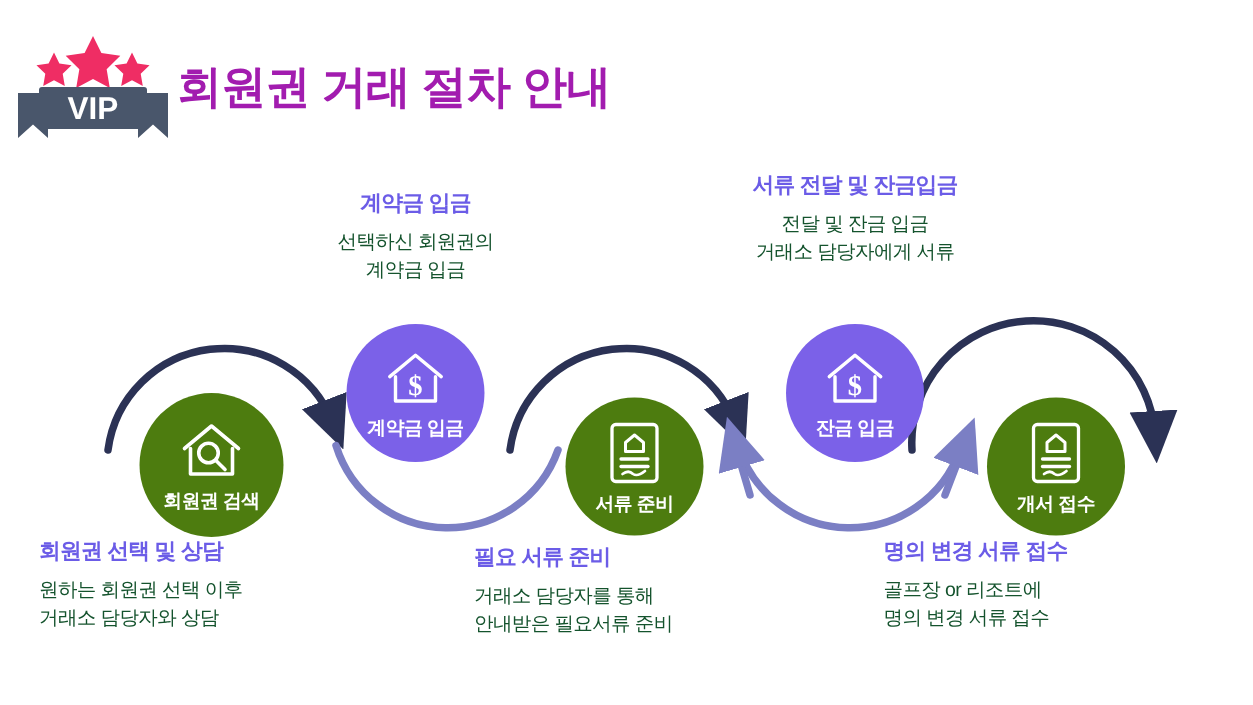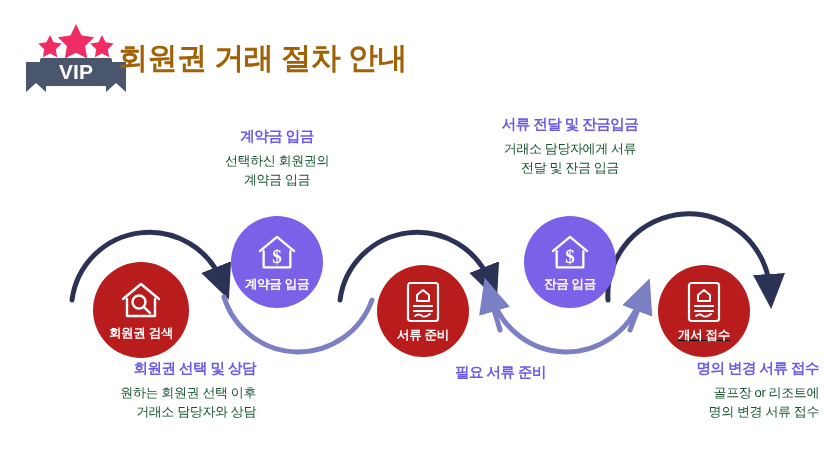--- a/index.html
+++ b/index.html
@@ -21,32 +21,32 @@
   
   #header {
     position: absolute;
     left: 0;
     top: 0;
     width: 835px;
     height: 110px;
   }
   #vip-logo {
     position: absolute;
-    left: 24px;
+    left: 10px;
     top: 22px;
     width: 104px;
     height: 74px;
   }
   #page-title {
     position: absolute;
     left: 118px;
     top: 38px;
     font-size: 30px;
     font-weight: bold;
-    color: #a16207;
+    color: #a21caf;
     letter-spacing: -0.5px;
     white-space: nowrap;
   }
 
   
   #arcs {
     position: absolute;
     left: 0;
     top: 0;
     width: 835px;
@@ -61,21 +61,21 @@
 
   .circle {
     position: absolute;
     border-radius: 50%;
     display: flex;
     flex-direction: column;
     align-items: center;
     justify-content: center;
     box-sizing: border-box;
   }
-  .circle-dark  { background: #b91c1c; }
+  .circle-dark  { background: #4d7c0f; }
   .circle-light { background: #7b61e8; }
 
   .circle-icon {
     display: block;
     margin-bottom: 1px;
   }
   .circle-label {
     color: #ffffff;
     font-size: 12.5px;
     font-weight: bold;
@@ -96,21 +96,21 @@
     margin-top: 7px;
     font-size: 13px;
     color: #14532d;
     letter-spacing: -0.4px;
     line-height: 1.45;
   }
   .cap-body div { white-space: nowrap; }
 
   
   .cap-above { position: absolute; width: 230px; text-align: center; }
-  .cap-below { position: absolute; width: 230px; text-align: right; }
+  .cap-below { position: absolute; width: 230px; text-align: left; }
 </style>
 </head>
 <body>
 
 <div id="page">
 
   <div id="header">
 
     <div id="vip-logo">
       <svg width="104" height="74" viewBox="0 0 104 74" xmlns="http://www.w3.org/2000/svg">
@@ -211,46 +211,50 @@
           <line x1="10" y1="26" x2="28" y2="26" stroke="#fff" stroke-width="2.2" stroke-linecap="round"></line>
           <line x1="10" y1="31" x2="28" y2="31" stroke="#fff" stroke-width="2.2" stroke-linecap="round"></line>
           <path d="M11,36 q4,-3 7,0 q3,2 8,-2" fill="none" stroke="#fff" stroke-width="1.8" stroke-linecap="round"></path>
         </svg>
       </span>
       <span class="circle-label">서류 준비</span>
     </div>
 
     <div class="cap-below" style="left:316px; top:364px;">
       <div class="cap-heading">필요 서류 준비</div>
+      <div class="cap-body">
+        <div>거래소 담당자를 통해</div>
+        <div>안내받은 필요서류 준비</div>
+      </div>
     </div>
   </div>
 
   <div class="step">
     <div class="cap-above" style="left:455px; top:116px;">
       <div class="cap-heading">서류 전달 및 잔금입금</div>
       <div class="cap-body">
+        <div>전달 및 잔금 입금</div>
         <div>거래소 담당자에게 서류</div>
-        <div>전달 및 잔금 입금</div>
       </div>
     </div>
 
     <div class="circle circle-light" style="left:524px; top:216px; width:92px; height:92px;">
       <span class="circle-icon">
         <svg width="42" height="40" viewBox="0 0 44 42" xmlns="http://www.w3.org/2000/svg">
           <path d="M4,19 L22,4 L40,19" fill="none" stroke="#fff" stroke-width="2.4" stroke-linecap="round" stroke-linejoin="round"></path>
           <path d="M8,19 L8,36 L36,36 L36,19" fill="none" stroke="#fff" stroke-width="2.4" stroke-linecap="round" stroke-linejoin="round"></path>
           <text x="22" y="32" font-family="Liberation Serif, serif" font-size="20" font-weight="bold" fill="#fff" text-anchor="middle">$</text>
         </svg>
       </span>
       <span class="circle-label">잔금 입금</span>
     </div>
   </div>
 
   <div class="step">
-    <div class="circle circle-dark" style="left:658px; top:265px; width:92px; height:92px;text-decoration:underline;">
+    <div class="circle circle-dark" style="left:658px; top:265px; width:92px; height:92px;">
       <span class="circle-icon">
         <svg width="38" height="44" viewBox="0 0 38 44" xmlns="http://www.w3.org/2000/svg">
           <rect x="4" y="3" width="30" height="38" rx="2.5" fill="none" stroke="#fff" stroke-width="2.2"></rect>
           <path d="M19,10 L25,15 L25,21 L13,21 L13,15 Z" fill="none" stroke="#fff" stroke-width="2" stroke-linejoin="round"></path>
           <line x1="10" y1="26" x2="28" y2="26" stroke="#fff" stroke-width="2.2" stroke-linecap="round"></line>
           <line x1="10" y1="31" x2="28" y2="31" stroke="#fff" stroke-width="2.2" stroke-linecap="round"></line>
           <path d="M11,36 q4,-3 7,0 q3,2 8,-2" fill="none" stroke="#fff" stroke-width="1.8" stroke-linecap="round"></path>
         </svg>
       </span>
       <span class="circle-label">개서 접수</span>

